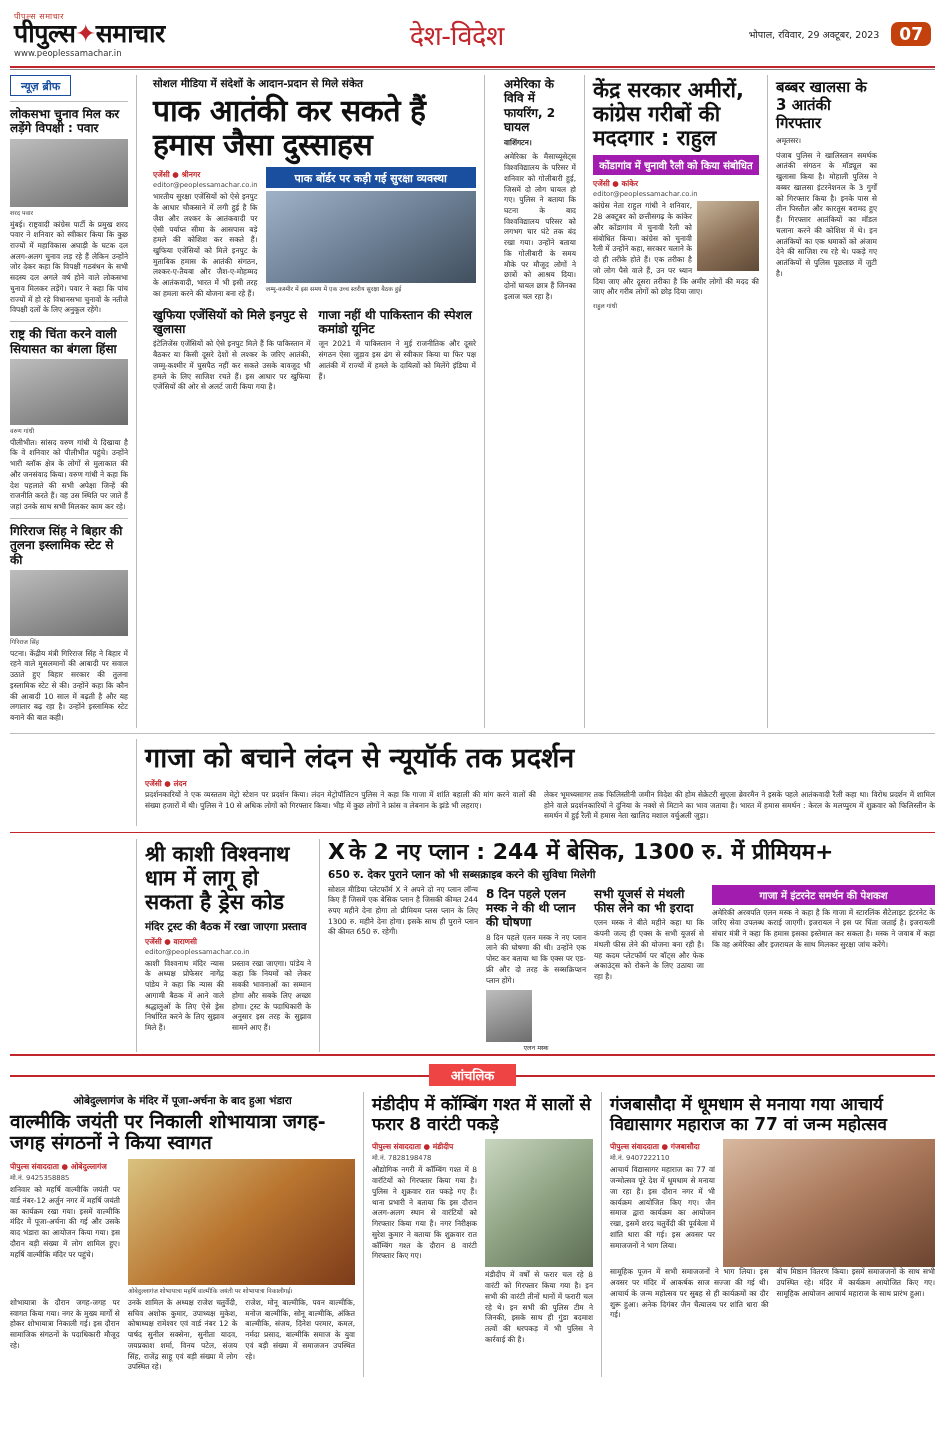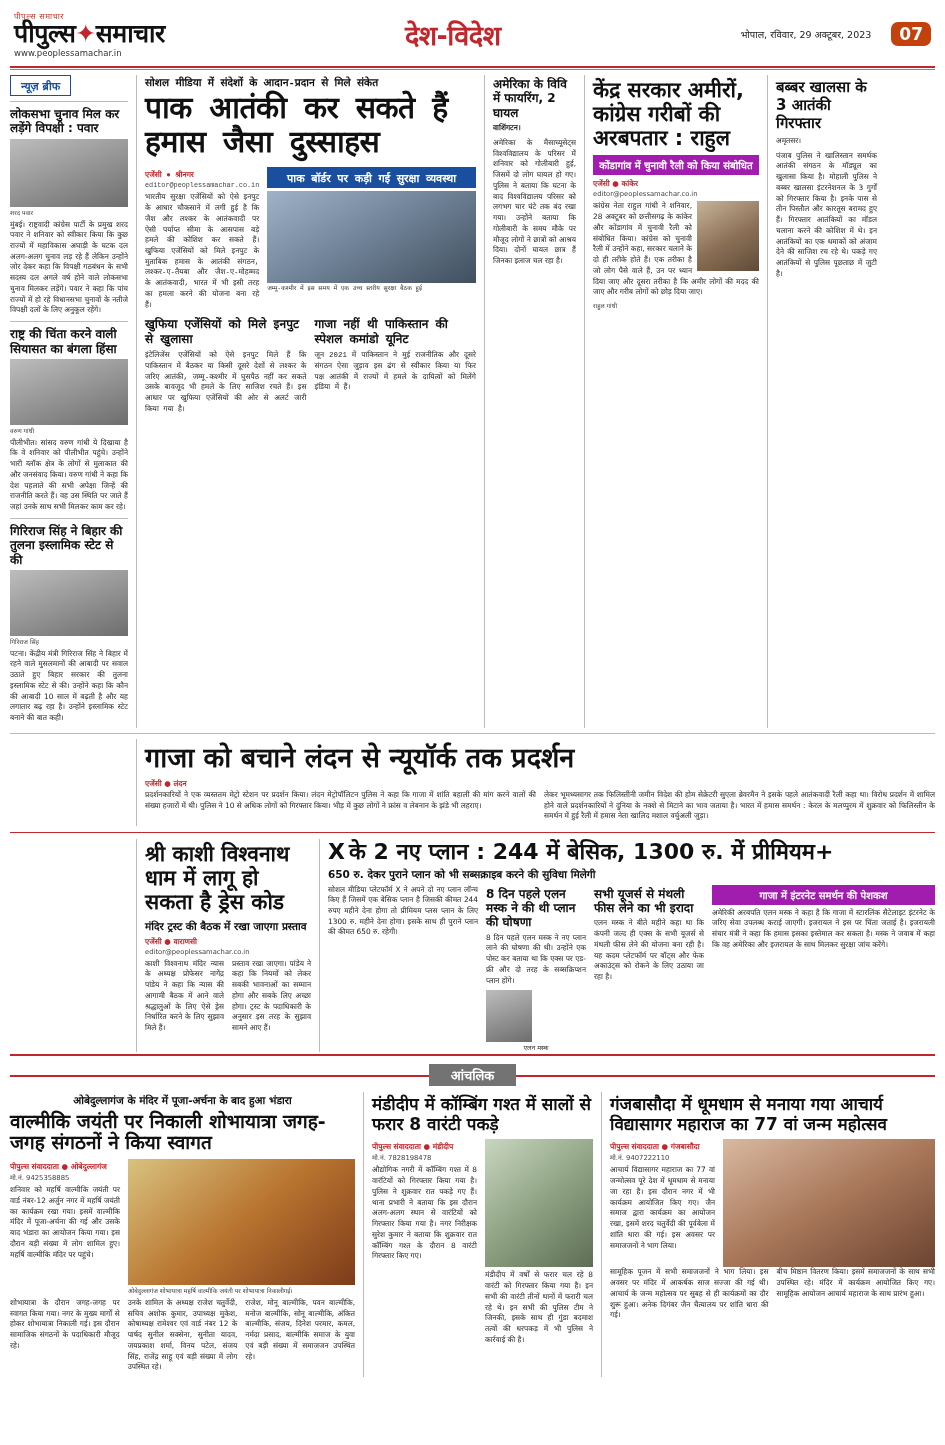--- a/index.html
+++ b/index.html
@@ -12,22 +12,22 @@
   }
   .page { width:945px; min-height:1445px; padding:8px 10px 10px 10px; position:relative; }
 
   
   .masthead { display:flex; align-items:center; justify-content:space-between; padding:2px 4px 6px 4px; }
   .logo-wrap { display:flex; flex-direction:column; align-items:flex-start; }
   .logo-top { font-size:8px; color:#c0392b; letter-spacing:.5px; }
   .logo-main { font-size:25px; font-weight:bold; color:#111; line-height:1; letter-spacing:-0.5px; }
   .logo-main .red { color:#c0262b; }
   .logo-url { font-size:8.5px; color:#333; margin-top:2px; }
-  .mast-center { font-size:27px; font-weight:bold; color:#c0262b; letter-spacing:-0.5px; }
-  .mast-right { display:flex; align-items:center; gap:20px; }
+  .mast-center { font-size:27px; font-weight:normal; color:#c0262b; letter-spacing:-0.5px; }
+  .mast-right { display:flex; align-items:center; gap:12px; }
   .mast-date { font-size:9.5px; color:#222; }
   .page-no { background:#c2410c; color:#fff; font-size:17px; font-weight:bold; padding:2px 8px;border-radius:7px; }
 
   .rule-thick { border-top:2px solid #c0262b; margin:2px 0 0 0; }
   .rule-thin { border-top:1px solid #888; margin:1px 0 5px 0; }
 
   
   .cols { display:flex; gap:8px; }
   .col { flex:1; }
   .vline { border-left:1px solid #bbb; }
@@ -43,21 +43,21 @@
   .tag-box { background:#1a4fa0; color:#fff; font-size:11px; font-weight:bold; padding:3px 6px; text-align:center; }
   .tag-red-box { background:#a21caf; color:#fff; font-size:10px; font-weight:bold; padding:3px 6px; text-align:center; }
 
   .brief-badge { display:inline-block; border:1px solid #1a4fa0; color:#1a4fa0; font-size:11px; font-weight:bold; padding:2px 10px; border-radius:0; }
 
   .photo { width:100%; background:#c9c9c9; position:relative; overflow:hidden; }
   .caption { font-size:6.2px; color:#333; line-height:1.25; margin:2px 0 3px 0; }
 
   .sect-band { text-align:center; margin:8px 0 6px 0; position:relative; }
   .sect-band .line { border-top:2px solid #c0262b; position:absolute; left:0; right:0; top:50%; }
-  .sect-band .lbl { position:relative; display:inline-block; background:#737373; color:#fff; font-size:13px; font-weight:bold; padding:2px 22px; }
+  .sect-band .lbl { position:relative; display:inline-block; background:#ef4444; color:#fff; font-size:13px; font-weight:bold; padding:2px 22px; }
   .sep { border-top:1px solid #bbb; margin:5px 0; }
   .sep-red { border-top:1.5px solid #c0262b; margin:6px 0; }
   .ph-b { background:linear-gradient(150deg,#c7b49a 0%,#8a6f55 55%,#5f4a38 100%); }
   .ph-c { background:linear-gradient(140deg,#d9c27f 0%,#b8742f 50%,#7d3b1a 100%); }
   .ph-d { background:linear-gradient(150deg,#9fb2c8 0%,#6e8196 50%,#414f5e 100%); }
   .ph-f { background:linear-gradient(140deg,#c9d6c0 0%,#8fa383 50%,#5d6d54 100%); }
   .ph-g { background:linear-gradient(150deg,#d8b9a0 0%,#a9775a 50%,#6b4430 100%); }
   .ph-port { background:linear-gradient(160deg,#bdbdbd 0%,#919191 55%,#6d6d6d 100%); }
   .name-lbl { font-size:6.5px; color:#333; text-align:center; margin-top:1px; }
 
@@ -103,21 +103,21 @@
       <div class="caption">वरुण गांधी</div>
       <p class="body">पीलीभीत। सांसद वरुण गांधी ये दिखाया है कि वे शनिवार को पीलीभीत पहुंचे। उन्होंने भारी ब्लॉक क्षेत्र के लोगों से मुलाकात की और जनसंवाद किया। वरुण गांधी ने कहा कि देश पहलाते की सभी अपेक्षा जिन्हें की राजनीति करते हैं। वह उस स्थिति पर जाते हैं जहां उनके साथ सभी मिलकर काम कर रहे।</p>
       <div class="sep"></div>
 
       <h4 class="head-sm">गिरिराज सिंह ने बिहार की तुलना इस्लामिक स्टेट से की</h4>
       <div class="photo ph-port" style="height:66px;"></div>
       <div class="caption">गिरिराज सिंह</div>
       <p class="body">पटना। केंद्रीय मंत्री गिरिराज सिंह ने बिहार में रहने वाले मुसलमानों की आबादी पर सवाल उठाते हुए बिहार सरकार की तुलना इस्लामिक स्टेट से की। उन्होंने कहा कि कौन की आबादी 10 साल में बढ़ती है और यह लगातार बढ़ रहा है। उन्होंने इस्लामिक स्टेट बनाने की बात कही।</p>
     </div>
 
-    <div class="col vline" style="flex:0 0 340px; padding-left:8px;font-family:Liberation Mono, monospace;">
+    <div class="col vline" style="flex:0 0 340px; padding-left:16px;">
       <div class="kicker">सोशल मीडिया में संदेशों के आदान-प्रदान से मिले संकेत</div>
       <h1 class="head-xl">पाक आतंकी कर सकते हैं हमास जैसा दुस्साहस</h1>
       <div class="cols">
         <div class="col" style="flex:0 0 100px;">
           <div class="byline">एजेंसी ● श्रीनगर</div>
           <div class="email">editor@peoplessamachar.co.in</div>
           <p class="body">भारतीय सुरक्षा एजेंसियों को ऐसे इनपुट के आधार चौकसाने में लगी हुई है कि जैश और लश्कर के आतंकवादी पर ऐसी पर्याप्त सीमा के आसपास बड़े हमले की कोशिश कर सकते हैं। खुफिया एजेंसियों को मिले इनपुट के मुताबिक हमास के आतंकी संगठन, लश्कर-ए-तैयबा और जैश-ए-मोहम्मद के आतंकवादी, भारत में भी इसी तरह का हमला करने की योजना बना रहे हैं।</p>
         </div>
         <div class="col" style="flex:1;">
           <div class="tag-box">पाक बॉर्डर पर कड़ी गई सुरक्षा व्यवस्था</div>
@@ -130,28 +130,28 @@
           <h4 class="head-sm">खुफिया एजेंसियों को मिले इनपुट से खुलासा</h4>
           <p class="body">इंटेलिजेंस एजेंसियों को ऐसे इनपुट मिले हैं कि पाकिस्तान में बैठकर या किसी दूसरे देशों से लश्कर के जरिए आतंकी, जम्मू-कश्मीर में घुसपैठ नहीं कर सकते उसके बावजूद भी हमले के लिए साजिश रचते हैं। इस आधार पर खुफिया एजेंसियों की ओर से अलर्ट जारी किया गया है।</p>
         </div>
         <div class="col">
           <h4 class="head-sm">गाजा नहीं थी पाकिस्तान की स्पेशल कमांडो यूनिट</h4>
           <p class="body">जून 2021 में पाकिस्तान ने मुई राजनीतिक और दूसरे संगठन ऐसा जुड़ाव इस ढंग से स्वीकार किया या फिर पक्ष आतंकी में राज्यों में हमले के दायित्वों को मिलेंगे इंडिया में हैं।</p>
         </div>
       </div>
     </div>
 
-    <div class="col vline" style="flex:0 0 92px; padding-left:8px;">
+    <div class="col vline" style="flex:0 0 92px; padding-left:19px;">
       <h4 class="head-sm">अमेरिका के विवि में फायरिंग, 2 घायल</h4>
       <p class="body"><b>वाशिंगटन।</b></p>
       <p class="body">अमेरिका के मैसाच्यूसेट्स विश्वविद्यालय के परिसर में शनिवार को गोलीबारी हुई, जिसमें दो लोग घायल हो गए। पुलिस ने बताया कि घटना के बाद विश्वविद्यालय परिसर को लगभग चार घंटे तक बंद रखा गया। उन्होंने बताया कि गोलीबारी के समय मौके पर मौजूद लोगों ने छात्रों को आश्रय दिया। दोनों घायल छात्र हैं जिनका इलाज चल रहा है।</p>
     </div>
 
     <div class="col vline" style="flex:0 0 175px; padding-left:8px;">
-      <h2 class="head-lg">केंद्र सरकार अमीरों, कांग्रेस गरीबों की अरबपतार : राहुल</h2>
+      <h2 class="head-lg">केंद्र सरकार अमीरों, कांग्रेस गरीबों की मददगार : राहुल</h2>
       <div class="tag-red-box">कोंडागांव में चुनावी रैली को किया संबोधित</div>
       <div class="byline" style="margin-top:3px;">एजेंसी ● कांकेर</div>
       <div class="email">editor@peoplessamachar.co.in</div>
       <div class="photo ph-b" style="height:70px;width:62px;float:right;margin:0 0 3px 5px;"></div>
       <p class="body">कांग्रेस नेता राहुल गांधी ने शनिवार, 28 अक्टूबर को छत्तीसगढ़ के कांकेर और कोंडागांव में चुनावी रैली को संबोधित किया। कांग्रेस को चुनावी रैली में उन्होंने कहा, सरकार चलाने के दो ही तरीके होते हैं। एक तरीका है जो लोग पैसे वाले हैं, उन पर ध्यान दिया जाए और दूसरा तरीका है कि अमीर लोगों की मदद की जाए और गरीब लोगों को छोड़ दिया जाए।</p>
       <div class="caption" style="clear:both;">राहुल गांधी</div>
     </div>
 
     <div class="col vline" style="flex:0 0 110px; padding-left:8px;">
       <h3 class="head-md">बब्बर खालसा के 3 आतंकी गिरफ्तार</h3>

